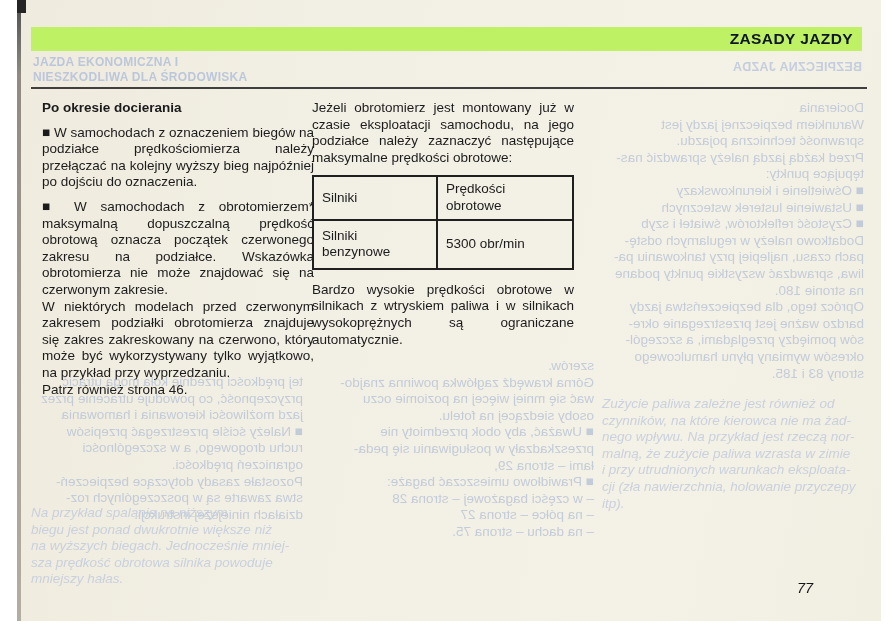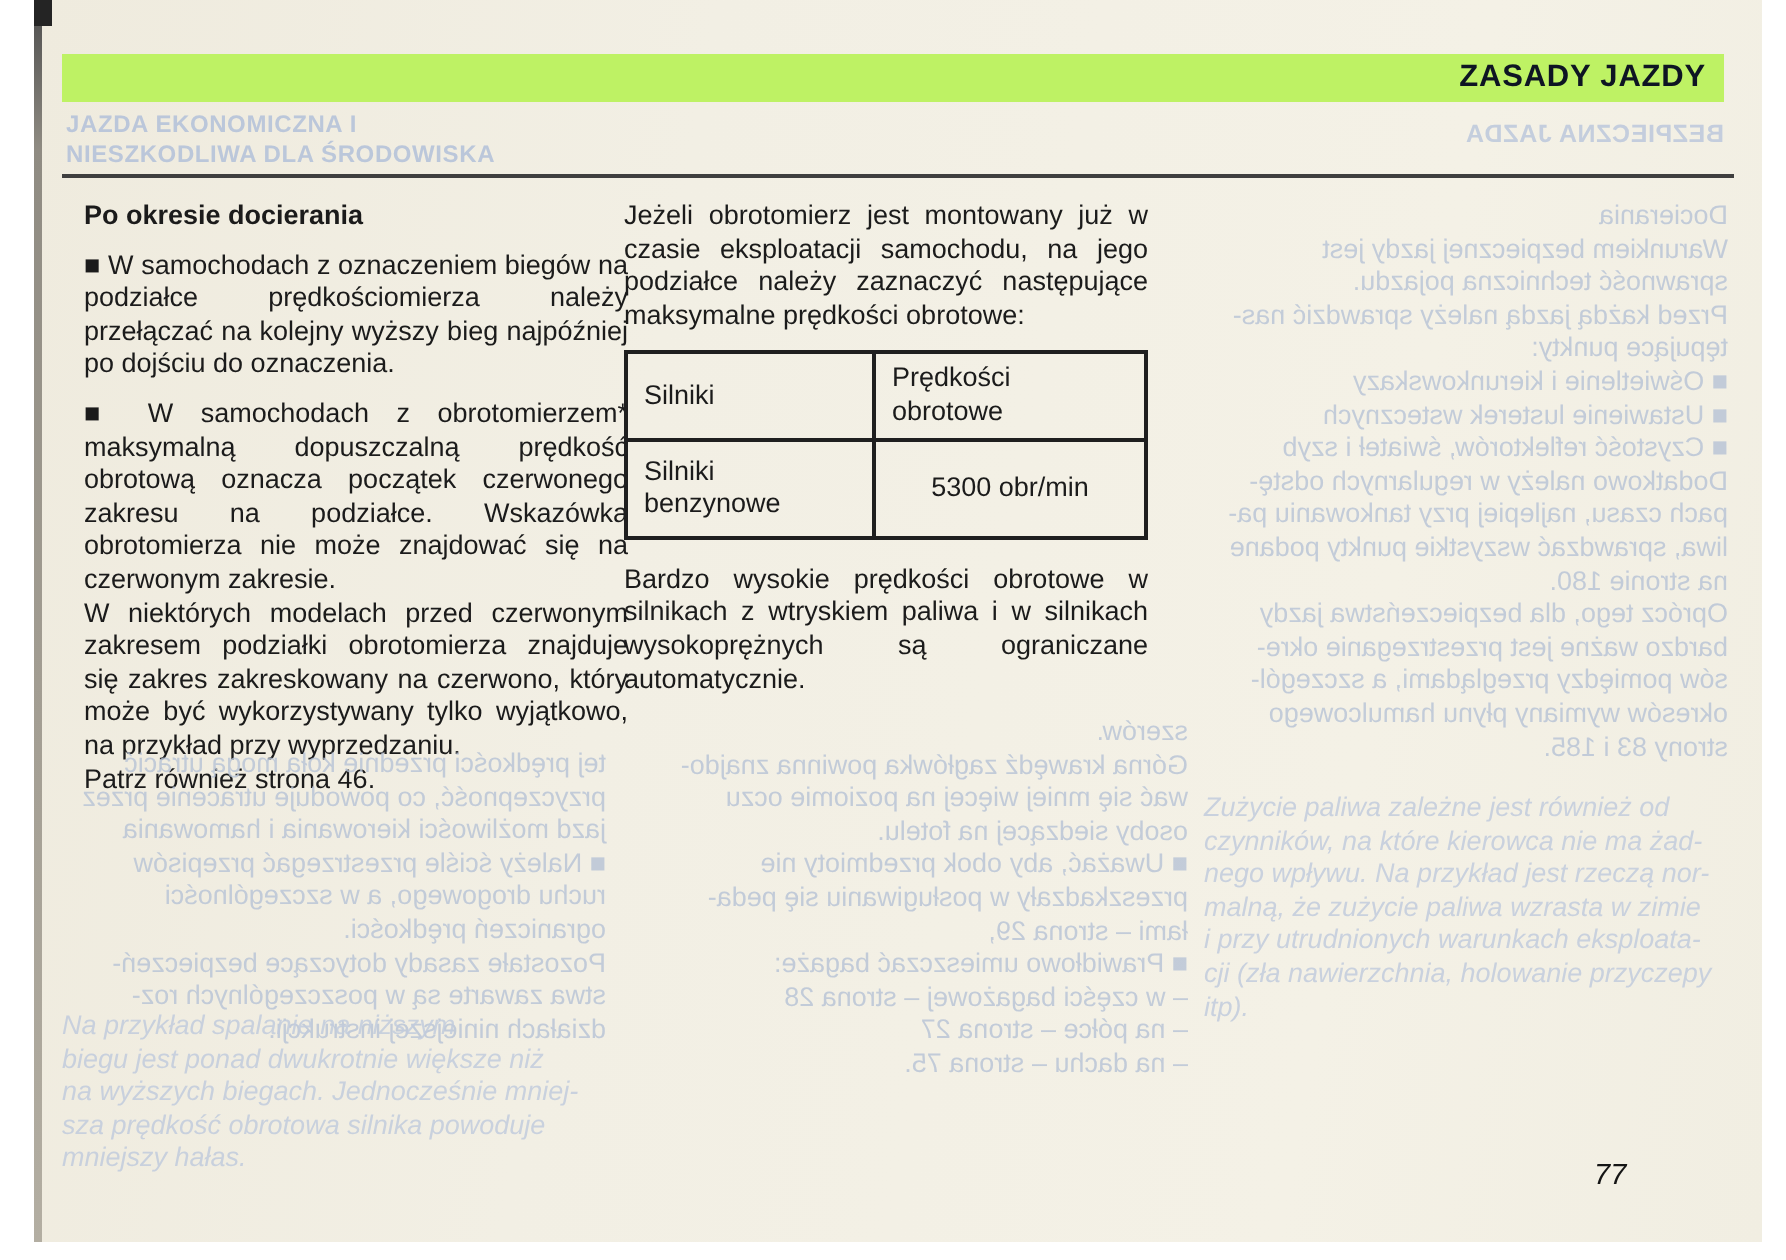--- a/index.html
+++ b/index.html
@@ -58,21 +58,21 @@
   }
   table.rpm, table.rpm th, table.rpm td { border:0; }
   table.rpm { border:2px solid #1f1f1f; }
   table.rpm thead th {
     border-bottom:2px solid #1f1f1f; font-weight:normal; text-align:left;
     padding:4px 8px; font-size:13.5px;
   }
   table.rpm thead th:first-child { border-right:2px solid #1f1f1f; width:124px; }
   table.rpm tbody td { padding:2px 8px; font-size:13.5px; }
   table.rpm tbody td:first-child { border-right:2px solid #1f1f1f; }
-  table.rpm tbody td:last-child { text-align:center; }
+  table.rpm tbody td:last-child { text-align:left; }
   table.rpm tbody tr:first-child td { padding-top:7px; }
   table.rpm tbody tr:last-child td { padding-bottom:7px; }
 
   .ghost-block {
     position:absolute; font-size:13.5px; line-height:16.6px;
     white-space:pre-line; color:#b7c3d6; filter:blur(.35px); opacity:.8;
   }
   .mirror { transform:scaleX(-1); }
   .ghost-italic {
     font-style:italic; color:#c2ccdd; opacity:.85;

